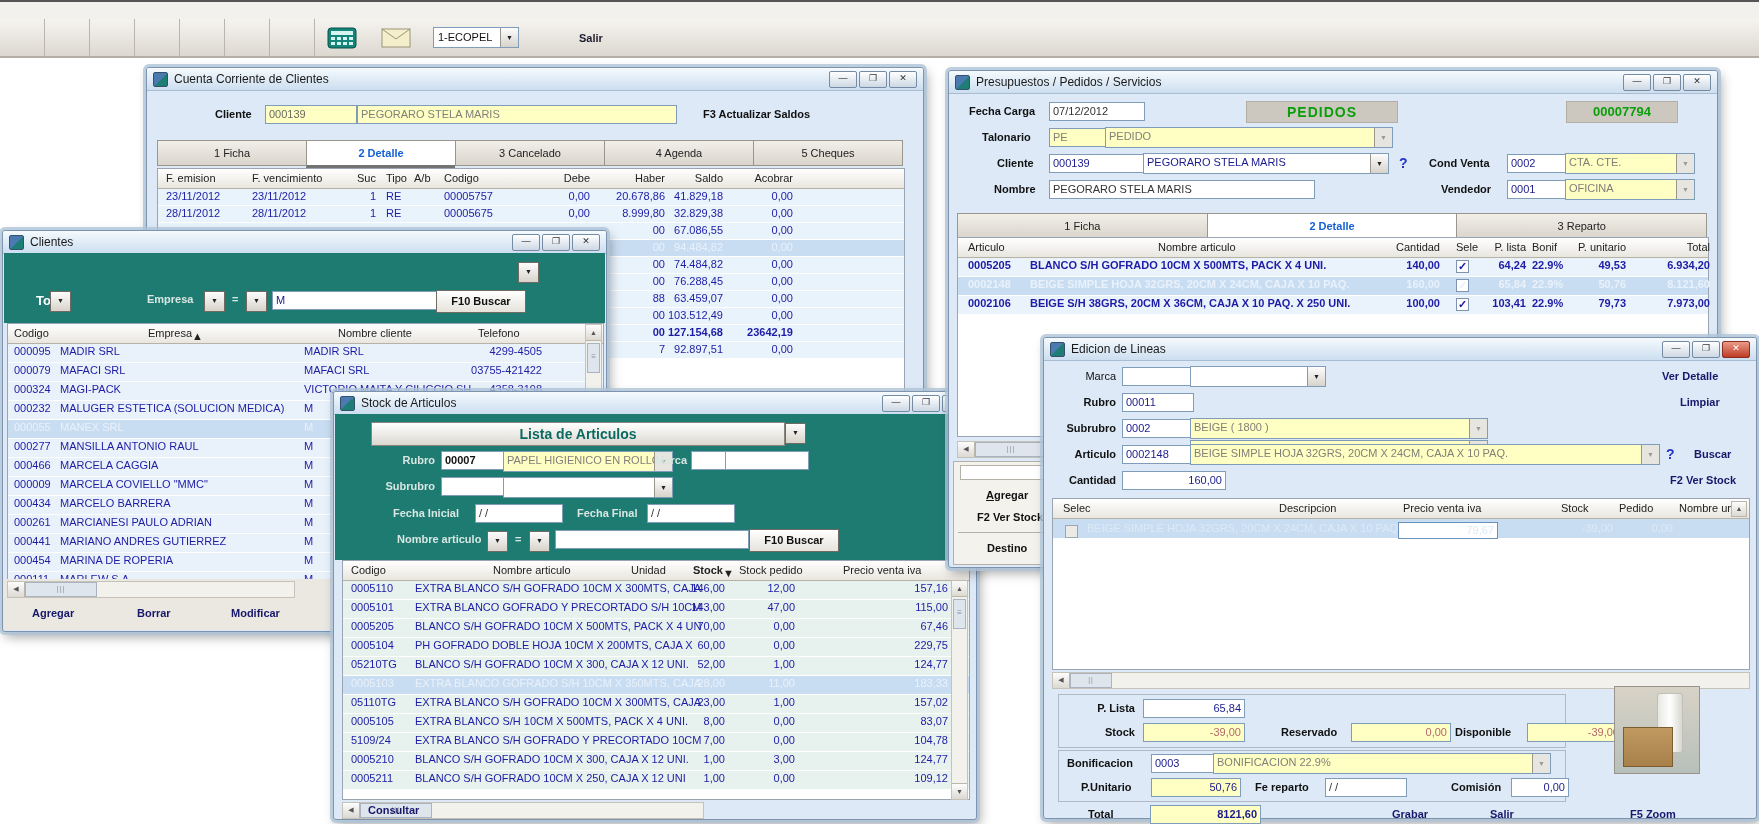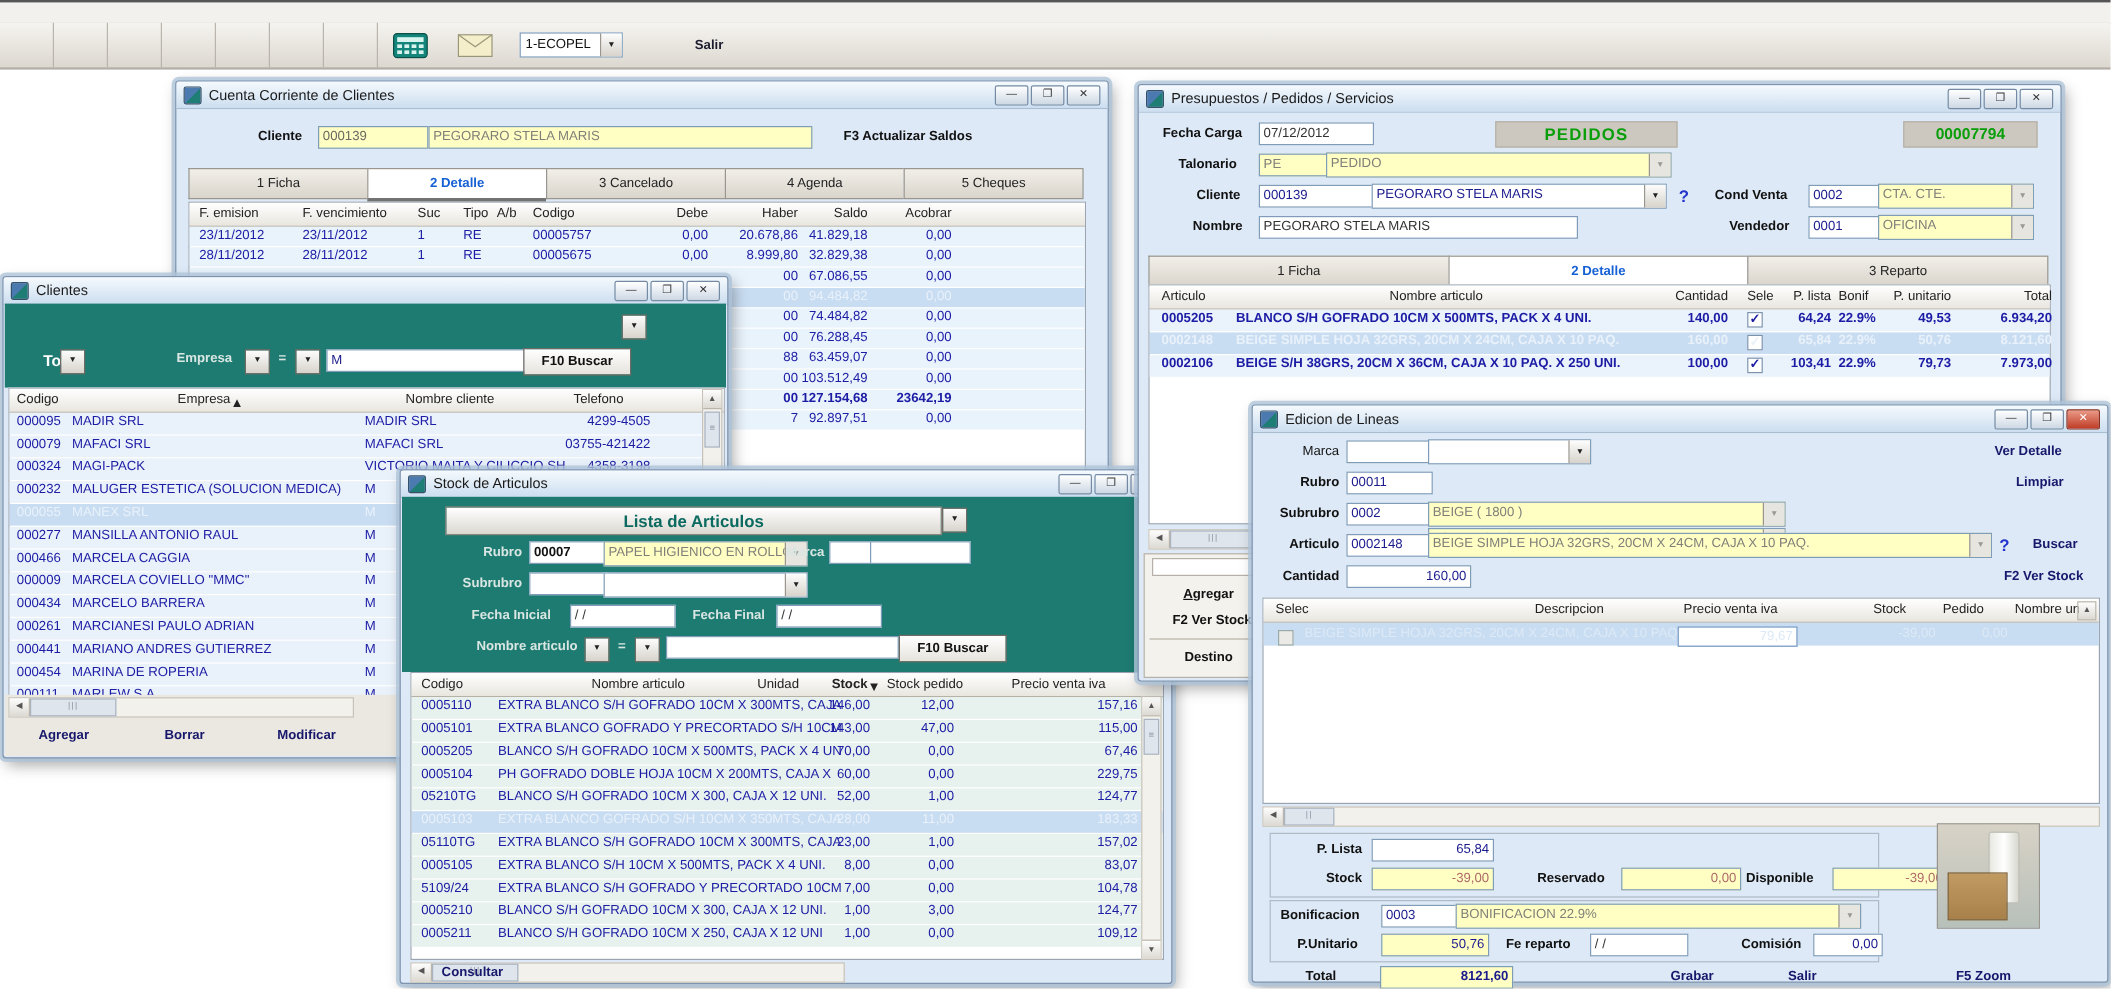--- a/index.html
+++ b/index.html
@@ -49,21 +49,21 @@
   .cfield .cv{flex:1;line-height:17px;padding:0 3px;font-size:11px;color:#1b1b8e;white-space:nowrap;overflow:hidden;}
   .cfield.yel{background:#ffffc4;}
   .cfield.yel .cv{color:#80807a;}
   .help{position:absolute;font-weight:bold;font-size:14px;color:#2233cc;}
 
   
   .tabs{position:absolute;display:flex;}
   .tab{flex:1;height:24px;line-height:24px;text-align:center;font-size:11px;color:#222;
        background:linear-gradient(#f2efe9,#d9d5cc);border:1px solid #9a968e;border-right:none;}
   .tab:last-child{border-right:1px solid #9a968e;}
-  .tab.active{background:#fff;color:#1560d4;font-weight:bold;border-bottom:5px solid #737373;}
+  .tab.active{background:#fff;color:#1560d4;font-weight:bold;border-bottom:3px solid #737373;}
 
   
   .tblbox{position:absolute;background:#fff;border:1px solid #9aa5b1;}
   .thead{position:relative;height:19px;background:linear-gradient(#ffffff,#e9e6df);border-bottom:1px solid #b6b2a8;}
   .thead span{position:absolute;top:3px;font-size:11px;color:#222;white-space:nowrap;}
   .trow{position:relative;margin-bottom:1px;}
   .trow span{position:absolute;top:1px;font-size:11px;color:#1c1ca4;white-space:nowrap;}
   .trow.hl{background:#c9ddf2 !important;}
   .trow.hl span{color:#e9f1fa;}
   .trow.bold span{font-weight:bold;}
@@ -96,21 +96,21 @@
   .ddbox{position:absolute;width:19px;height:19px;background:linear-gradient(#fdfdfd,#d7d3cb);
          border:1px solid #6f6b63;text-align:center;font-size:7px;line-height:17px;color:#222;}
   .footer{position:absolute;background:#ebe8e1;border-top:1px solid #c2beb4;}
 
   
   #win-cta{left:146px;top:67px;width:776px;height:500px;z-index:10;}
   .cta-lbl-cliente{position:absolute;left:68px;top:40px;}
   .cta-f3{position:absolute;left:556px;top:40px;}
   #cta-tabs{left:10px;top:72px;width:746px;}
   #cta-table{left:10px;top:100px;width:746px;height:332px;}
-  .cta-cols .c1{left:8px;}  .cta-cols .c2{left:94px;} .cta-cols .c3{left:190px;width:28px;}
+  .cta-cols .c1{left:8px;}  .cta-cols .c2{left:94px;} .cta-cols .c3{left:190px;width:28px;text-align:right;}
   .cta-cols .c4{left:228px;}.cta-cols .c5{left:256px;}.cta-cols .c6{left:286px;}
   .cta-cols .c7{left:352px;width:80px;text-align:right;}
   .cta-cols .c8{left:425px;width:82px;text-align:right;}
   .cta-cols .c9{left:478px;width:87px;text-align:right;}
   .cta-cols .c10{left:552px;width:83px;text-align:right;}
   #cta-rows .trow{height:16px;background:#e9f3fc;}
 
   #win-cl{left:2px;top:230px;width:603px;height:400px;z-index:20;}
   #cl-teal{left:1px;top:22px;width:601px;height:70px;}
   #cl-banner{left:196px;top:8px;width:316px;height:22px;}
@@ -168,21 +168,21 @@
   #st-vscroll{right:1px;top:19px;height:218px;}
   #st-hscroll{left:8px;top:410px;width:360px;}
   .st-consultar{position:absolute;left:34px;top:412px;}
 
   #win-pr{left:948px;top:70px;width:768px;height:496px;z-index:40;}
   .pr-l1{position:absolute;left:20px;top:34px;}
   #pr-fecha{left:100px;top:31px;width:88px;}
   #pr-banner{left:297px;top:30px;width:150px;height:20px;background:#ccc8bf;border:1px solid #b4b0a6;
              text-align:center;font-weight:bold;font-size:14px;color:#0b9e0b;line-height:20px;position:absolute;letter-spacing:1px;}
   #pr-num{left:617px;top:30px;width:110px;height:20px;background:#ccc8bf;border:1px solid #b4b0a6;
-          text-align:center;font-weight:bold;font-size:13px;color:#0b9e0b;line-height:20px;position:absolute;margin-left:20px;}
+          text-align:center;font-weight:bold;font-size:13px;color:#0b9e0b;line-height:20px;position:absolute;}
   .pr-l2{position:absolute;left:33px;top:60px;}
   #pr-tal-code{left:100px;top:57px;width:52px;}
   #pr-tal-combo{left:156px;top:56px;width:286px;}
   .pr-l3{position:absolute;left:48px;top:86px;}
   #pr-cli-code{left:100px;top:83px;width:88px;}
   #pr-cli-combo{left:194px;top:82px;width:244px;}
   #pr-help{left:450px;top:84px;}
   .pr-l3b{position:absolute;left:480px;top:86px;}
   #pr-cv-code{left:558px;top:83px;width:52px;}
   #pr-cv-combo{left:616px;top:82px;width:128px;}

